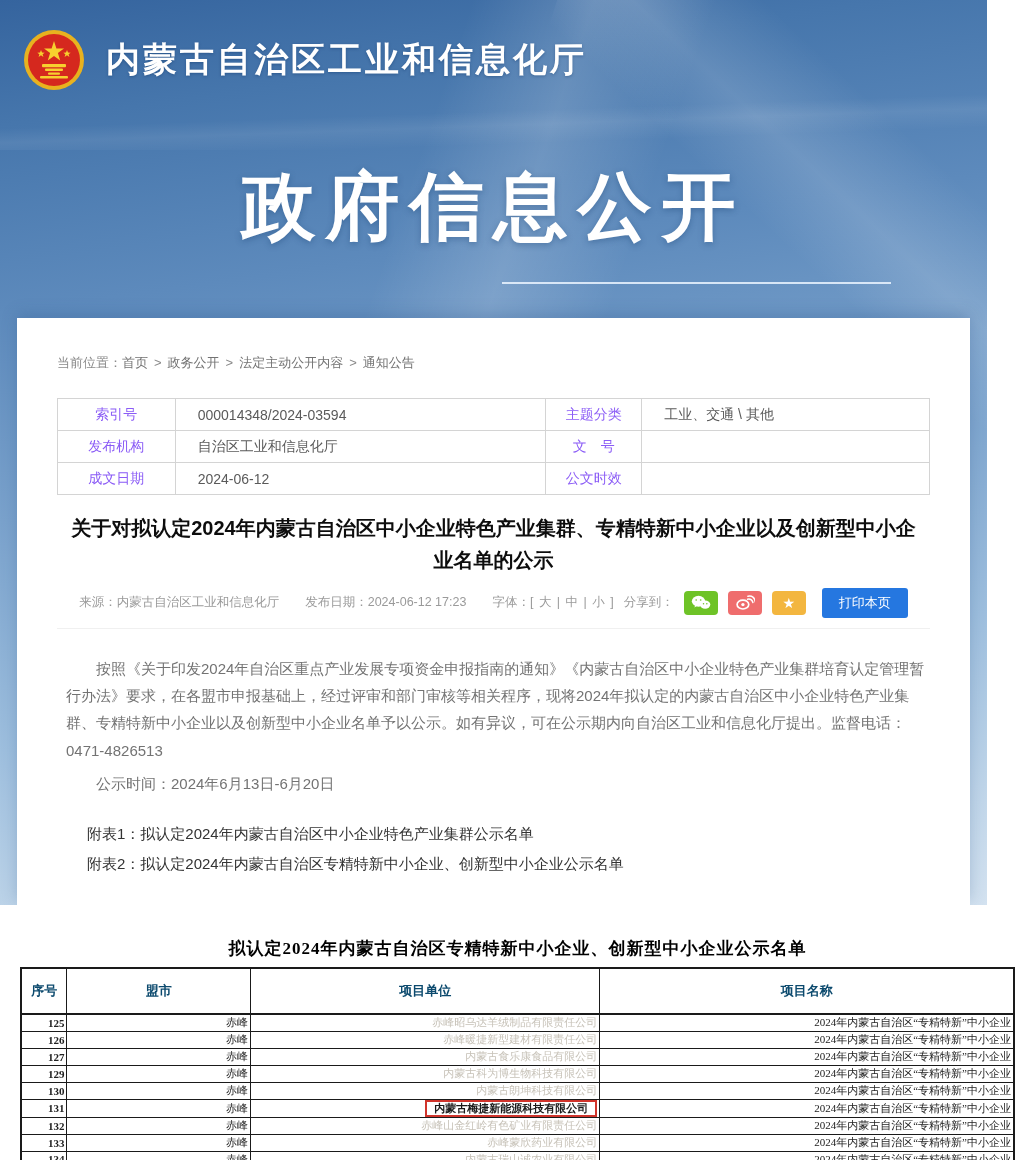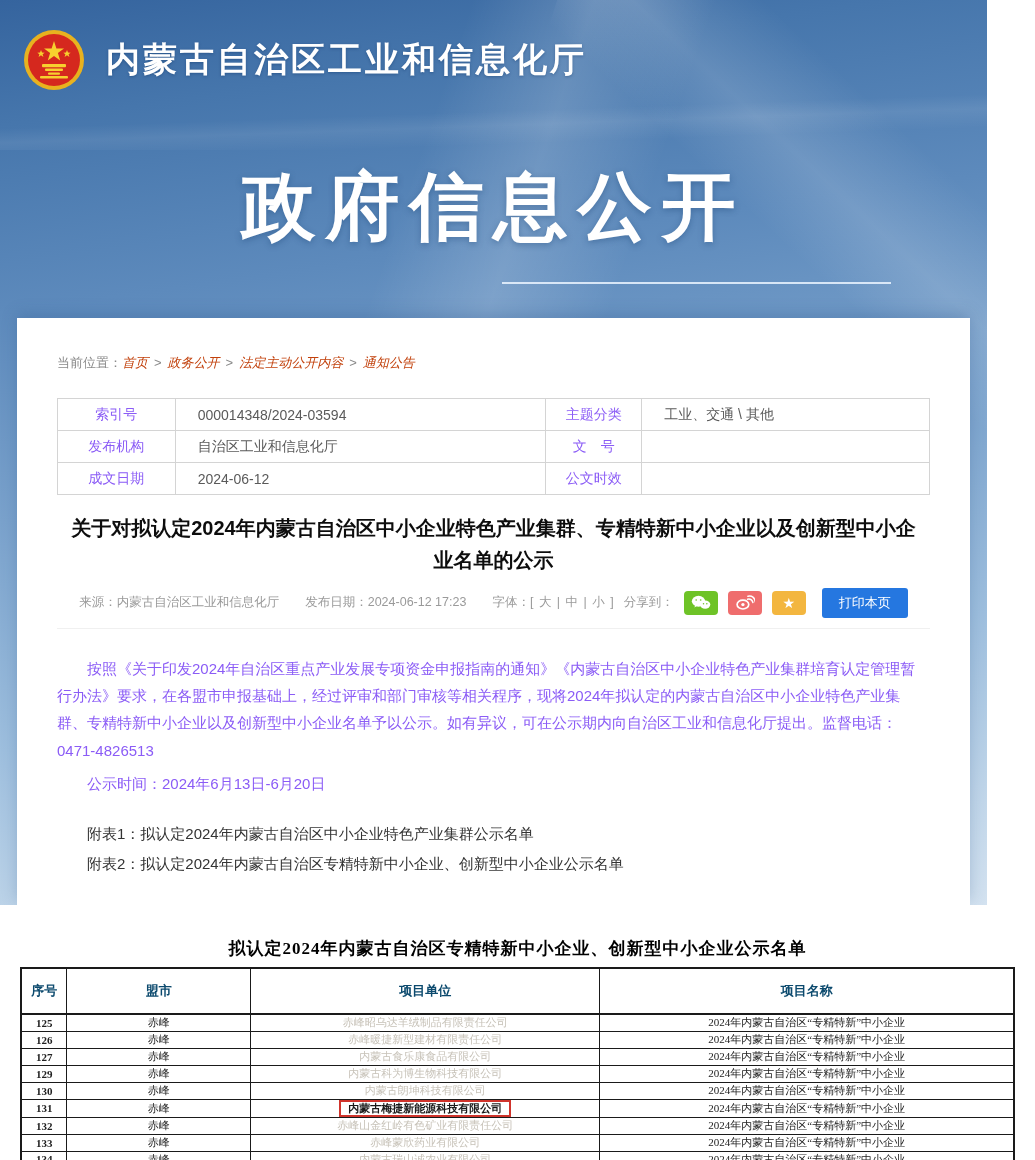--- a/index.html
+++ b/index.html
@@ -29,21 +29,21 @@
     color:#fff; font-size:74px; font-weight:bold; letter-spacing:10px;
     text-shadow:0 2px 6px rgba(20,60,110,.35); }
   .banner-underline { position:absolute; top:282px; left:502px; width:389px; height:2px;
     background:rgba(235,245,255,.85); }
 
   
   .card { position:absolute; top:318px; left:17px; right:17px; bottom:0;
     background:#fff; padding:0 40px; box-shadow:0 -4px 14px rgba(40,80,130,.25); }
 
   .breadcrumb { padding-top:36px; font-size:13px; color:#8a8a8a; }
-  .breadcrumb a { color:#c2410c; text-decoration:none; cursor:pointer;font-style:italic; }
+  .breadcrumb a { color:#737373; text-decoration:none; cursor:pointer; }
   .crumb-sep { margin:0 6px; color:#8a8a8a; }
 
   table.meta { width:100%; border-collapse:collapse; margin-top:26px; table-layout:fixed;
     font-size:14px; color:#5a5a5a; }
   table.meta td { border:1px solid #d4d4d4; height:32px; }
   td.m-label { text-align:center; color:#8b5cf6; }
   td.m-value { padding-left:22px; }
 
   .art-title { margin-top:17px; padding:0 14px; text-align:center; color:#0d0d0d;
     font-size:20px; font-weight:bold; line-height:1.62; }
@@ -54,37 +54,37 @@
   .src-right { display:flex; align-items:center; gap:10px; }
   .font-ctl b { font-weight:normal; cursor:pointer; margin:0 2px; }
   .share-ic { width:34px; height:24px; border-radius:4px; display:flex; align-items:center;
     justify-content:center; cursor:pointer; color:#fff; }
   .ic-wechat { background:#6ec327; }
   .ic-weibo  { background:#ef6d6d; }
   .ic-star   { background:#f3b63f; font-size:14px; }
   .print-btn { margin-left:6px; background:#2577e0; color:#fff; border:none; border-radius:3px;
     font-size:13px; padding:6px 17px; cursor:pointer; font-family:inherit; }
 
-  .body-text { margin-top:26px; font-size:15px; color:#8b5cf6; line-height:1.82; }
+  .body-text { margin-top:26px; font-size:15px; color:#737373; line-height:1.82;margin-left:9px; }
   .body-text p { text-indent:2em; }
   .body-text p + p { margin-top:6px; }
   .attach { margin-top:22px; font-size:15px; color:#333; line-height:2.0; }
   .attach p { text-indent:2em; }
   .sign-date { margin-top:26px; text-align:right; font-size:15px; color:#333; padding-right:6px; }
 
   
   .annex { background:#fff; padding-top:32px; }
   .annex-title { text-align:center; font-family:"Liberation Serif","DejaVu Serif",serif;
     font-size:17px; font-weight:bold; color:#000; letter-spacing:1px; }
   table.annex-tbl { margin:7px auto 0; width:995px; border-collapse:collapse;
     font-family:"Liberation Serif","DejaVu Serif",serif; border:2px solid #1a1a1a; }
   table.annex-tbl th { border:1px solid #1a1a1a; border-bottom:2px solid #1a1a1a;
     height:46px; font-size:13px; font-weight:bold; color:#0c4a6e; }
   table.annex-tbl td { border:1px solid #1a1a1a; height:17px; font-size:11px;
-    text-align:center; color:#222; padding:0 2px; }
+    text-align:right; color:#222; padding:0 2px; }
   td.c-no { font-weight:bold; font-size:11.5px; }
   .faint { color:#c7c2b8; }
   .hl-box { display:inline-block; border:2px solid #d0342c; padding:0 7px; line-height:13px;
     color:#1a1a1a; font-weight:bold; }
 </style>
 </head>
 <body>
 
 <div class="page-top">
   <div class="streak1"></div>

